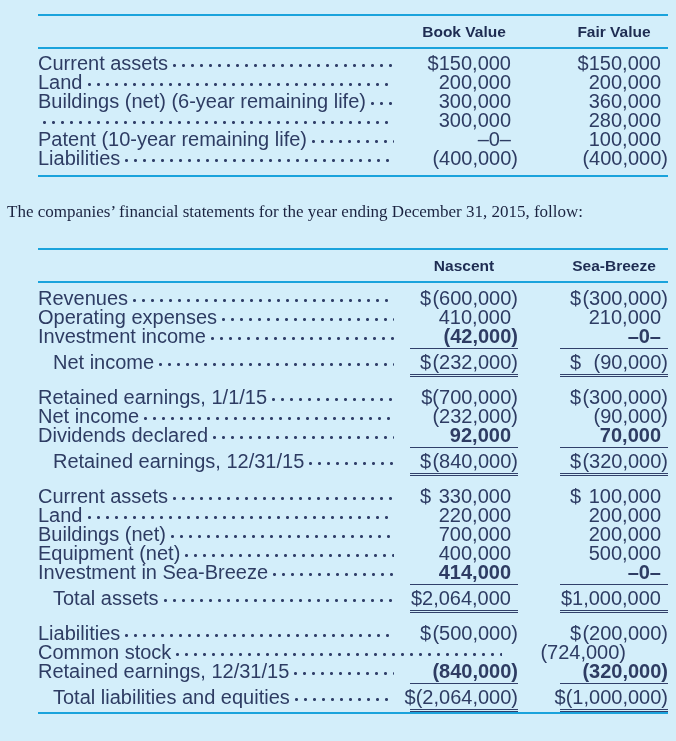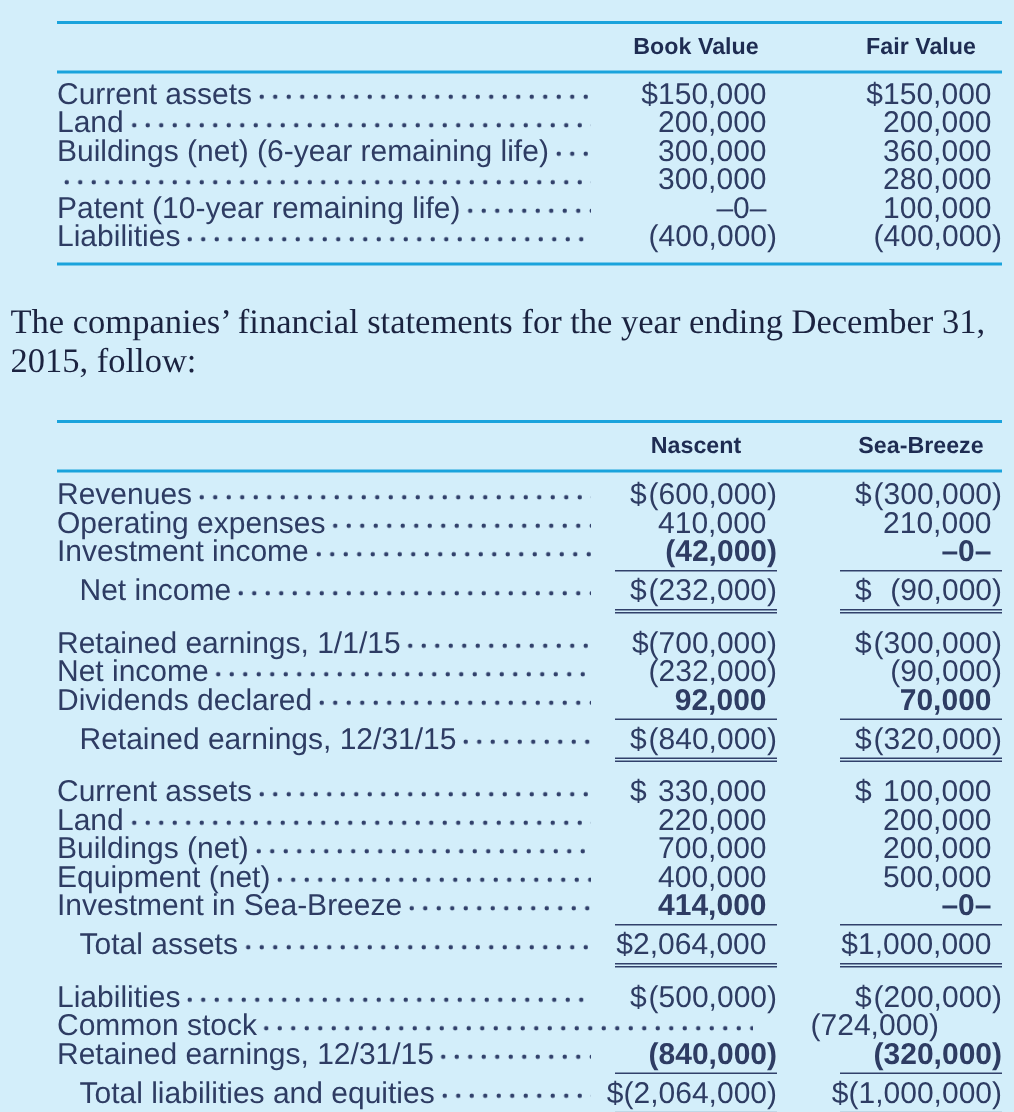--- a/index.html
+++ b/index.html
@@ -36,21 +36,21 @@
     flex:0 0 108px; width:108px; display:flex; justify-content:flex-end;
     align-items:center; padding:0 7px 0 10px;
   }
   .cell .dollar{ margin-right:auto; }
   .val.paren{ margin-right:-7px; }
   .row.u-single .cell{ border-bottom:1px solid #31406a; padding-bottom:2px;font-weight:bold; }
   .row.u-double .cell{ border-bottom:3px double #31406a; padding-bottom:2px; }
   .row.u-double{ margin-top:4px; }
   .row.gap{ margin-top:11px; }
   .intro{
-    font-family:"Liberation Serif", serif; font-size:23px; color:#1b2340;
+    font-family:"Liberation Serif", serif; font-size:17px; color:#1b2340;
     margin:25px 0 26px 7px;
   }
 </style>
 </head>
 <body>
 
 <div class="canvas">
 
   <section class="tbl tbl1">
     <div class="thead">

